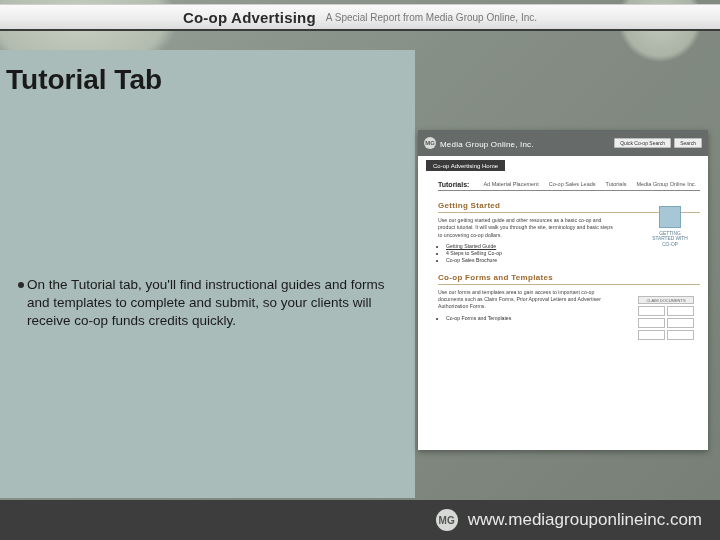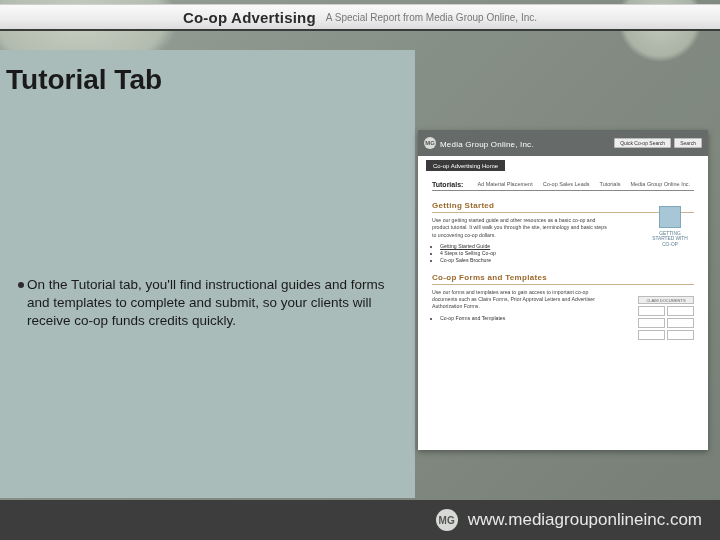--- a/index.html
+++ b/index.html
@@ -58,21 +58,21 @@
     height:26px; background:#666b69;
     display:flex; align-items:center; justify-content:space-between;
     padding:0 6px;
   }
   .ss-logo { display:flex; align-items:flex-end; gap:4px; }
   .ss-logo-badge { width:12px;height:12px;border-radius:50%;background:#d9dcd9;display:flex;align-items:center;justify-content:center;color:#555;font-size:6px;font-weight:700;}
   .ss-logo-text { color:#fff; font-size:8px; letter-spacing:0.2px;}
   .ss-search { display:flex; gap:3px; }
   .ss-btn { background:#eee; border:1px solid #bbb; padding:1px 5px; font-size:5px; border-radius:1px; }
   .ss-crumb { background:#3a3a3a; color:#fff; display:inline-block; padding:3px 7px 2px; font-size:6px; margin:4px 0 0 8px; }
-  .ss-body { padding:4px 14px 8px; }
+  .ss-body { padding:4px 8px 8px;margin-left:12px; }
   .ss-tab-row { border-bottom:1px solid #888; padding:6px 0 2px; display:flex; gap:10px; font-size:5.5px; color:#555;}
   .ss-tab-row .lead { font-weight:700; font-size:7px; color:#222; margin-right:4px;}
   .ss-section { margin-top:10px; }
   .ss-h { font-size:8px; color:#9c6a2e; font-weight:700; border-bottom:1px solid #c9b38f; padding-bottom:2px; margin-bottom:4px; letter-spacing:0.3px;}
   .ss-p { font-size:5.2px; color:#444; line-height:1.4; max-width:175px;}
   .ss-list { margin:4px 0 0 8px; }
   .ss-list li { font-size:5.2px; color:#333; margin-bottom:1px; list-style:disc; }
   .ss-list li.link { text-decoration:underline; }
   .ss-side-icon {
     position:absolute; right:16px; top:76px; width:44px; text-align:center;

